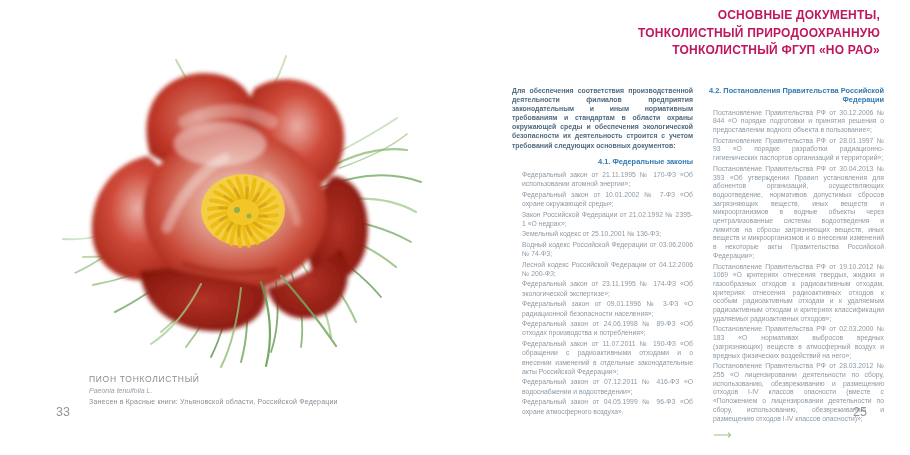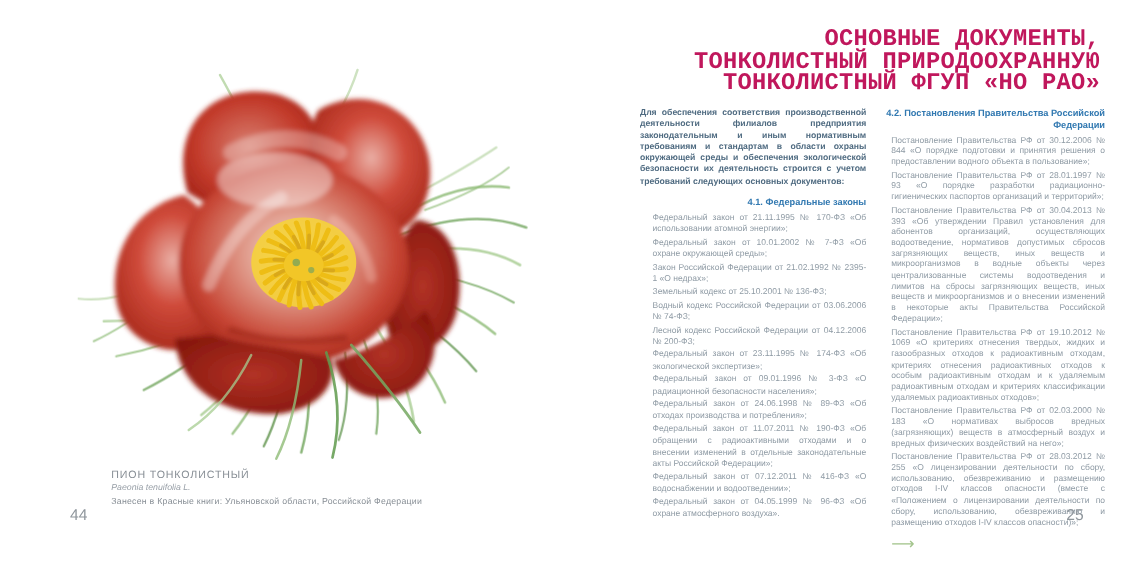--- a/index.html
+++ b/index.html
@@ -10,22 +10,22 @@
   .flower-svg{position:absolute;left:35px;top:26px;width:395px;height:348px;}
   .caption{position:absolute;left:57px;top:374px;width:330px;margin-left:32px;}
   .caption-title{font-size:8.5px;letter-spacing:.7px;color:#878e95;}
   .caption-latin{font-size:7px;font-style:italic;color:#99a0a8;margin-top:3px;}
   .caption-note{font-size:7px;color:#878e95;margin-top:4px;letter-spacing:.2px;}
   .pagenum{font-size:12.5px;color:#8f969c;}
   .pagenum-left{position:absolute;left:56px;top:405px;}
   .pagenum-right{position:absolute;left:853px;top:405px;}
 
   
-  .doc-title{position:absolute;right:30px;top:23px;text-align:right;font-weight:bold;
-             font-size:19px;line-height:17.5px;letter-spacing:.2px;font-family:Liberation Mono, monospace;}
+  .doc-title{position:absolute;right:30px;top:7px;text-align:right;font-weight:bold;
+             font-size:12px;line-height:17.5px;letter-spacing:.2px;}
   .content{position:absolute;left:512px;top:86px;width:372px;display:flex;gap:10px;}
   .col{width:181px;}
   .intro{font-size:6.9px;line-height:9.1px;font-weight:bold;text-align:justify;}
   .sec-heading{font-size:7.4px;font-weight:bold;line-height:9.3px;
                padding-left:17px;text-indent:-17px;margin:7px 0 4px 0;text-align:right;}
   .col-right .sec-heading{margin-top:0;}
   .law-list{list-style:none;margin:0;padding:0 0 0 10px;}
   .law-list li{font-size:6.8px;line-height:9.4px;text-align:justify;margin-bottom:1px;}
   .col-right .law-list li{line-height:8.7px;margin-bottom:2px;}
   .cont-arrow{font-size:13px;line-height:13px;padding-left:10px;margin-top:5px;}
@@ -157,21 +157,21 @@
       <circle cx="202" cy="184" r="3" fill="#7aa45c" opacity=".8"></circle>
         <circle cx="214" cy="190" r="2.5" fill="#7aa45c" opacity=".7"></circle>
     </g>
   </svg>
 
   <div class="caption">
     <div class="caption-title">ПИОН ТОНКОЛИСТНЫЙ</div>
     <div class="caption-latin">Paeonia tenuifolia L.</div>
     <div class="caption-note">Занесен в Красные книги: Ульяновской области, Российской Федерации</div>
   </div>
-  <div class="pagenum pagenum-left">44</div>
+  <div class="pagenum pagenum-left">33</div>
 
   <div class="doc-title" style="color: rgb(192, 23, 92);">
     <div>ОСНОВНЫЕ ДОКУМЕНТЫ,</div>
     <div>ТОНКОЛИСТНЫЙ ПРИРОДООХРАННУЮ</div>
     <div>ТОНКОЛИСТНЫЙ ФГУП «НО РАО»</div>
   </div>
 
   <div class="content">
     <div class="col col-left">
       <p class="intro" style="margin: 0px; color: rgb(78, 106, 128);">Для обеспечения соответствия производственной деятельности филиалов предприятия законодательным и иным нормативным требованиям и стандартам в области охраны окружающей среды и обеспечения экологической безопасности их деятельность строится с учетом требований следующих основных документов:</p>

